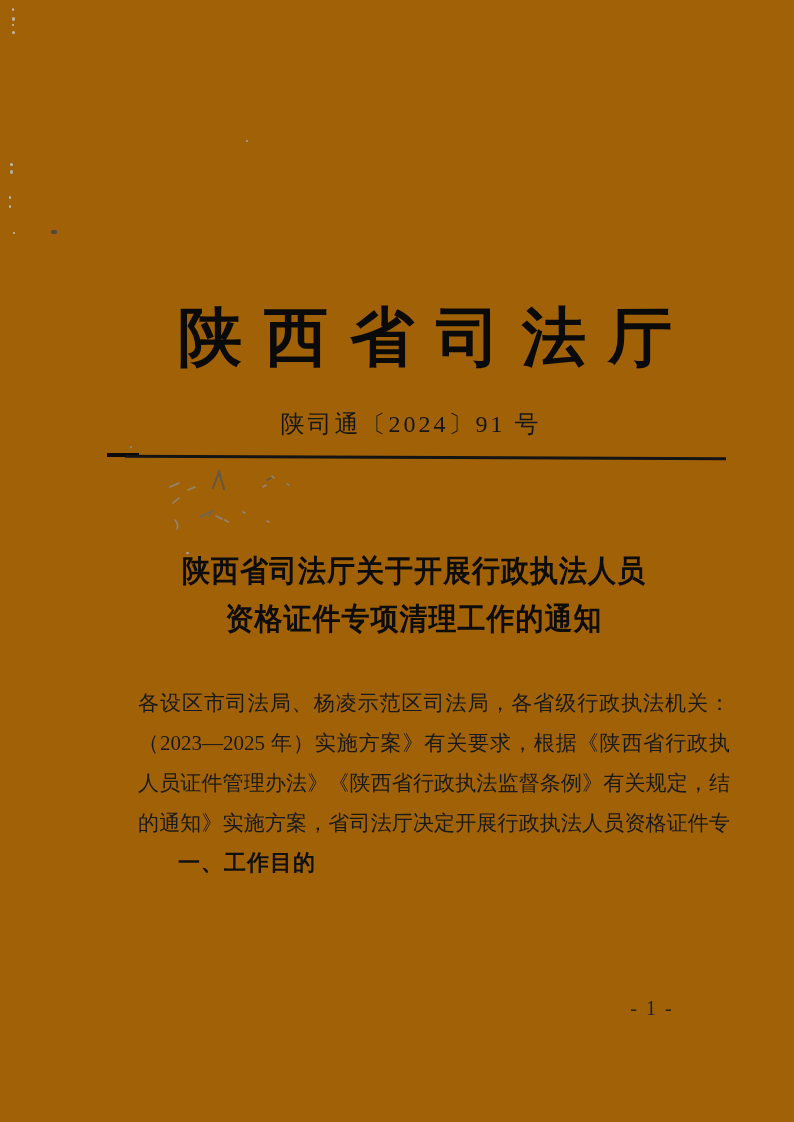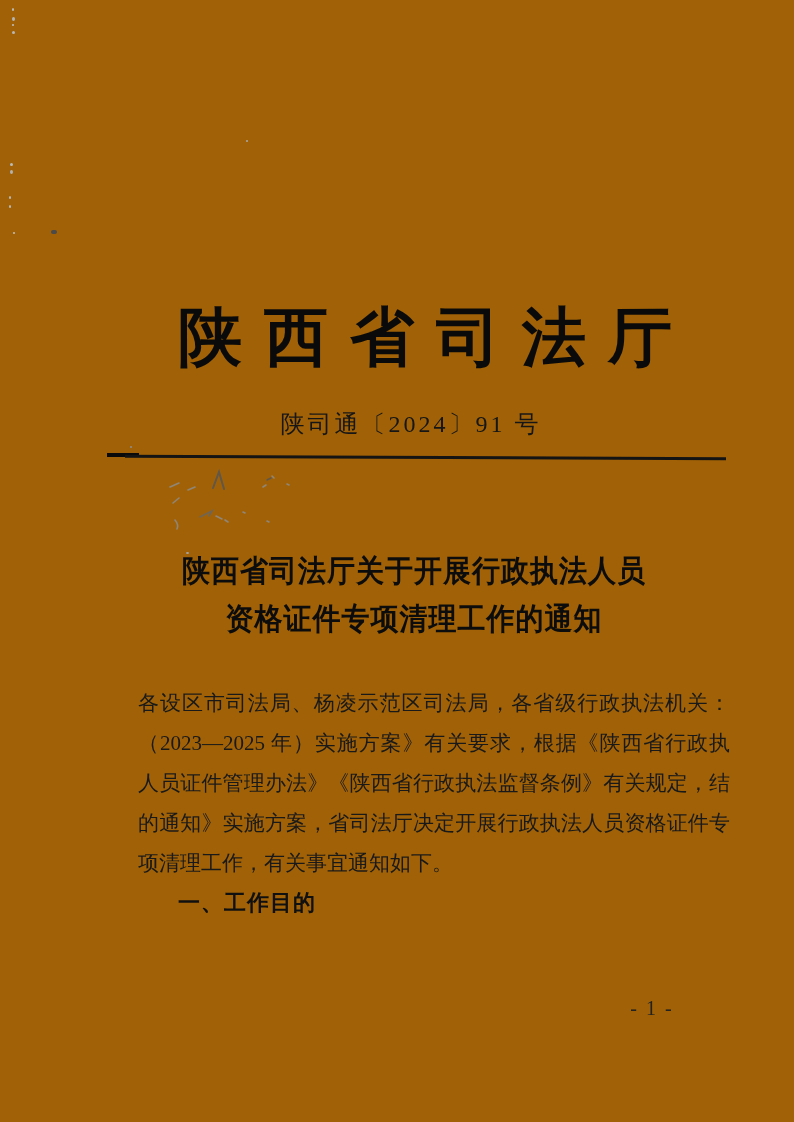--- a/index.html
+++ b/index.html
@@ -106,19 +106,18 @@
   <div class="title">
     <div>陕西省司法厅关于开展行政执法人员</div>
     <div>资格证件专项清理工作的通知</div>
   </div>
 
   <div class="body-block">
     <div class="bl j">各设区市司法局、杨凌示范区司法局，各省级行政执法机关：</div>
     <div class="bl j">（2023—2025 年）实施方案》有关要求，根据《陕西省行政执法</div>
     <div class="bl j">人员证件管理办法》《陕西省行政执法监督条例》有关规定，结合</div>
     <div class="bl j">的通知》实施方案，省司法厅决定开展行政执法人员资格证件专</div>
-    <div class="bl">项清理工作，有关事宜通知如下。</div>
     <div class="bl heading">一、工作目的</div>
   </div>
 
   <div class="pagenum">- 1 -</div>
 
 </div>
 
 </body></html>

